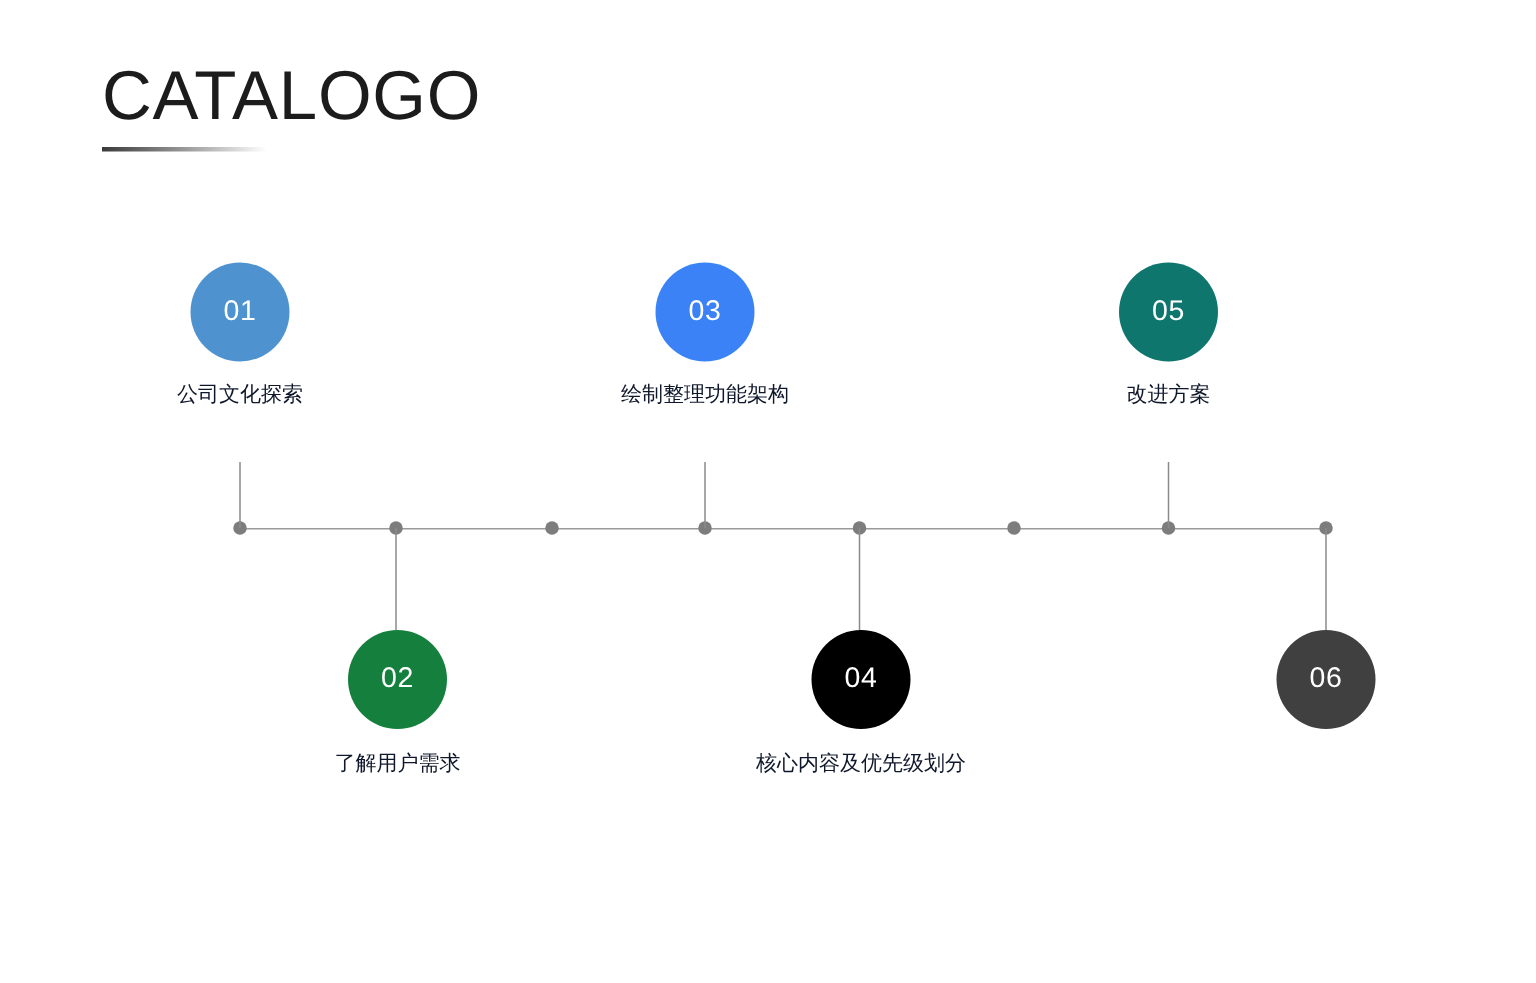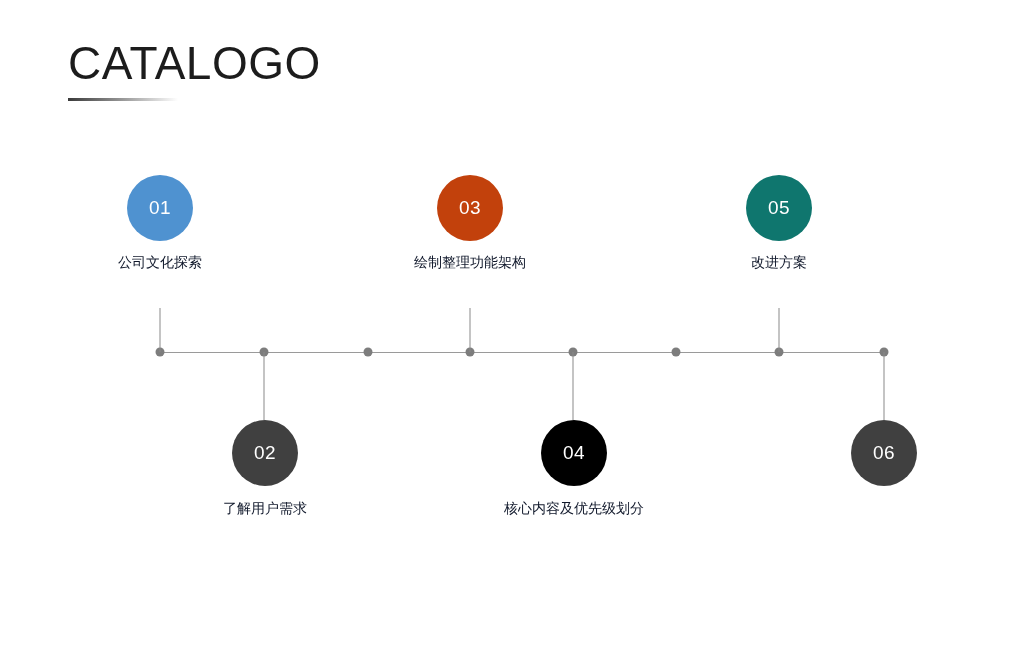--- a/index.html
+++ b/index.html
@@ -138,25 +138,25 @@
       <div class="stem down" style="left: 573px;"></div>
       <div class="stem up" style="left: 779px;"></div>
       <div class="stem down" style="left: 884px;"></div>
     </div>
   <div id="nodes">
       <div class="node above" style="left: 160px; top: 175px;">
         <div class="node-circle" style="background: rgb(79, 146, 208);">01</div>
         <div class="node-label">公司文化探索</div>
       </div>
       <div class="node below" style="left: 265px; top: 420px;">
-        <div class="node-circle" style="background: #404040;">02</div>
+        <div class="node-circle" style="background: #15803d;">02</div>
         <div class="node-label">了解用户需求</div>
       </div>
       <div class="node above" style="left: 470px; top: 175px;">
-        <div class="node-circle" style="background: #c2410c;">03</div>
+        <div class="node-circle" style="background: #3b82f6;">03</div>
         <div class="node-label">绘制整理功能架构</div>
       </div>
       <div class="node below" style="left: 574px; top: 420px;">
         <div class="node-circle" style="background: #000000;">04</div>
         <div class="node-label">核心内容及优先级划分</div>
       </div>
       <div class="node above" style="left: 779px; top: 175px;">
         <div class="node-circle" style="background: #0f766e;">05</div>
         <div class="node-label">改进方案</div>
       </div>

